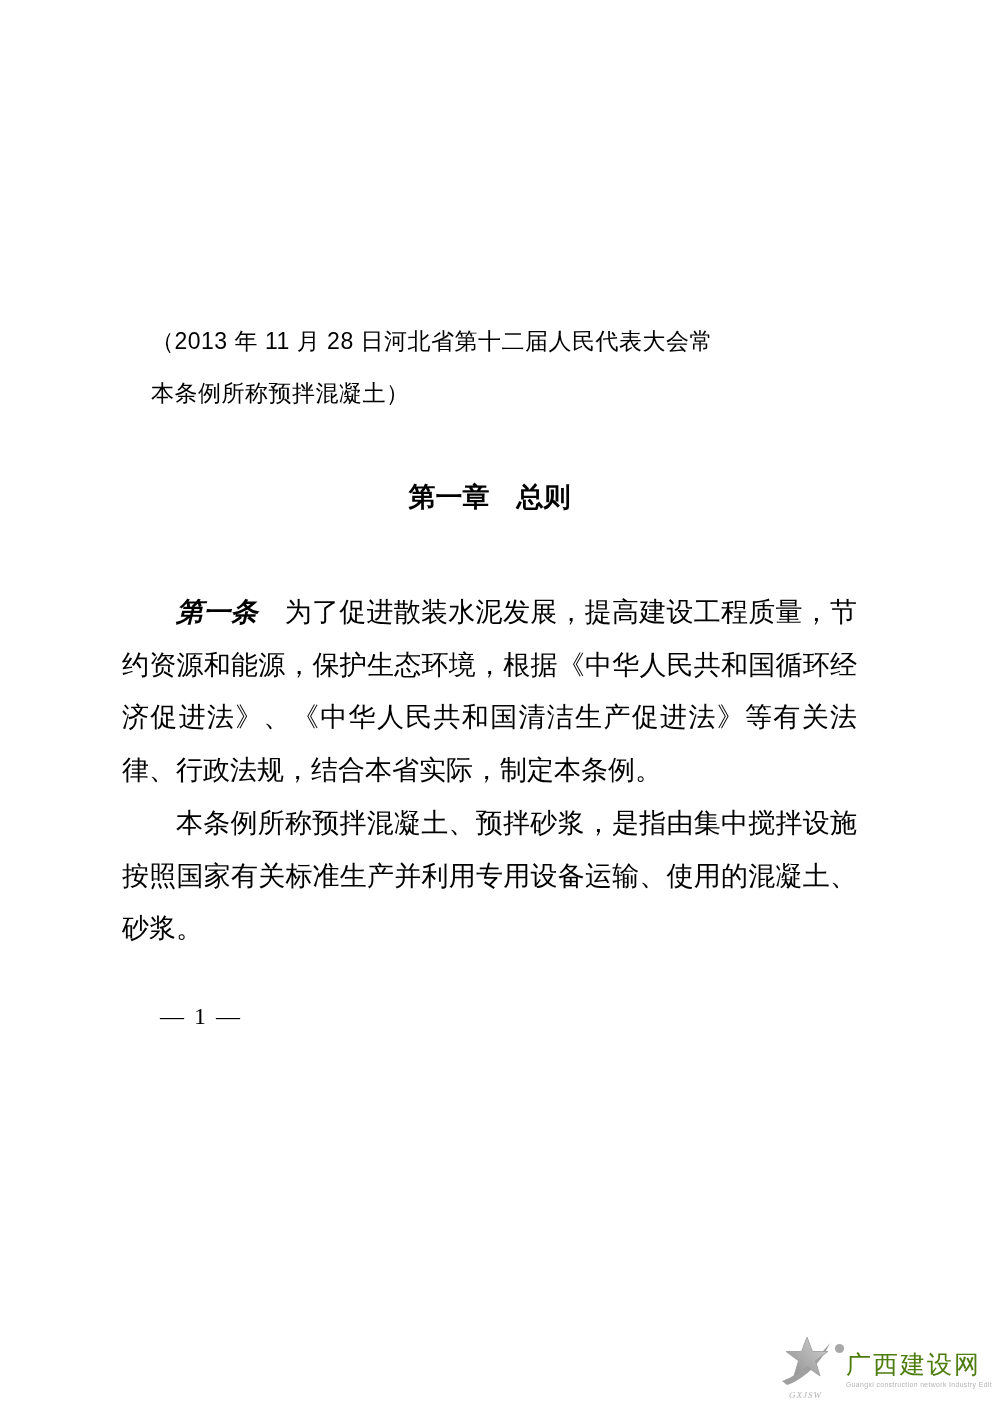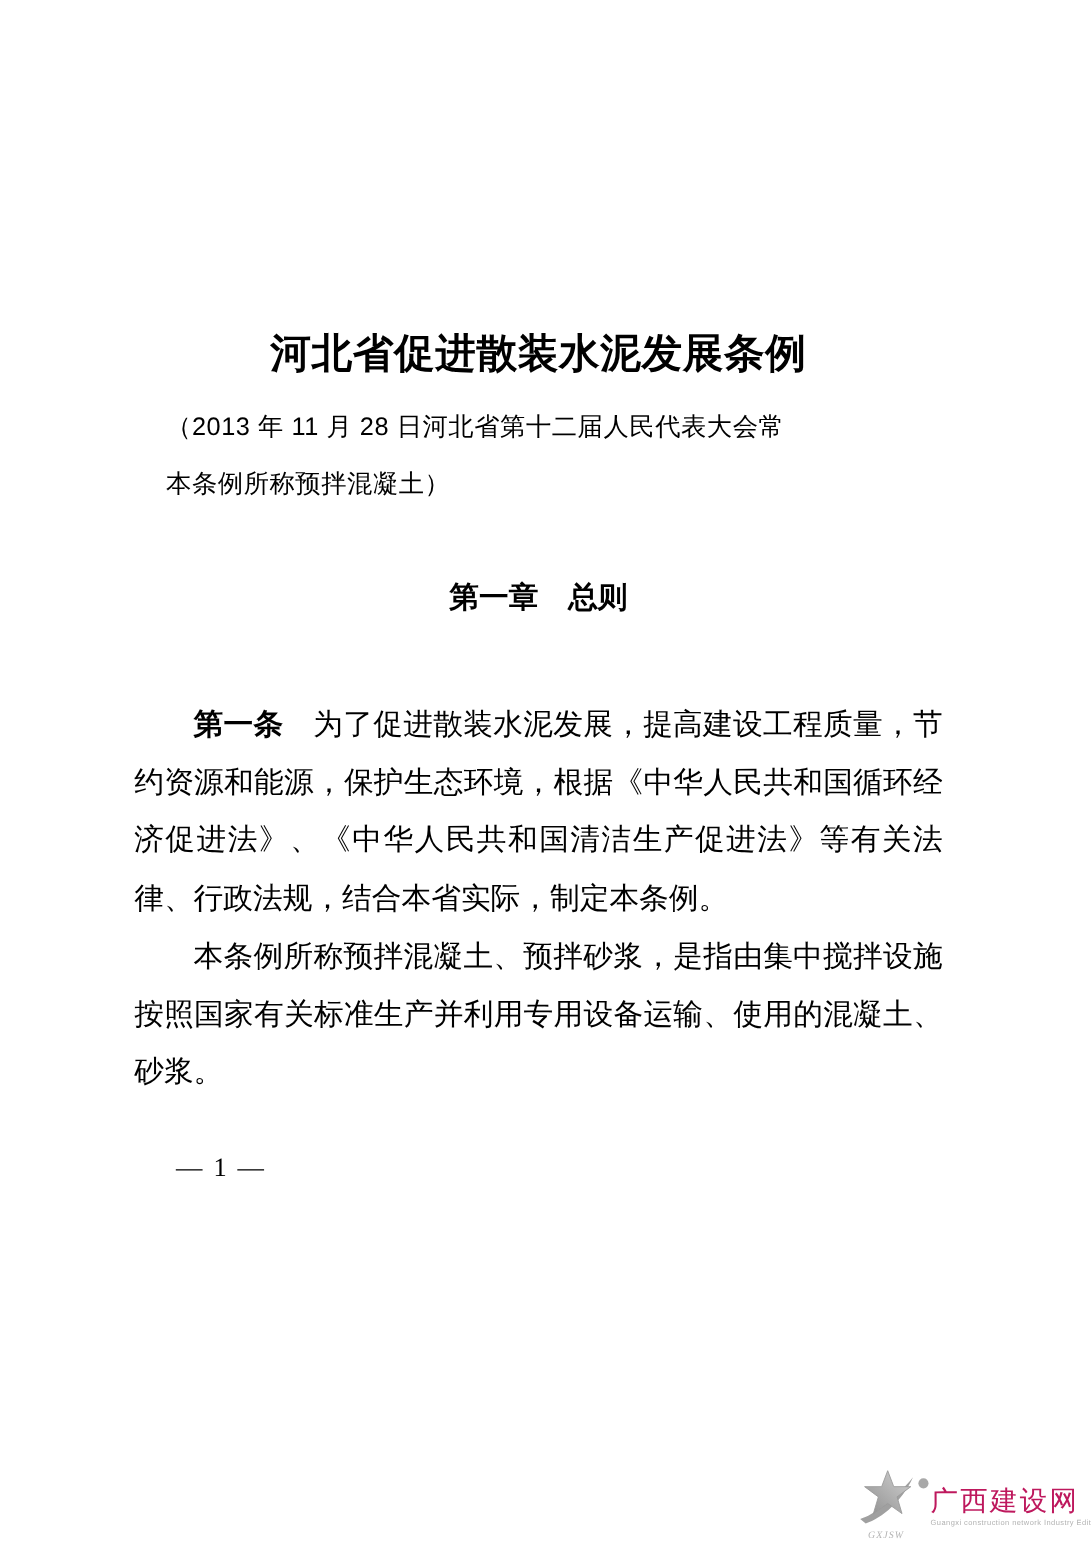--- a/index.html
+++ b/index.html
@@ -53,20 +53,21 @@
     font-size: 27px;
     line-height: 52.7px;
     text-align: justify;
     text-justify: inter-character;
   }
   .article { text-indent: 2em; }
   .article-no {
     font-family: "Liberation Sans", "DejaVu Sans", sans-serif;
     font-weight: bold;
     margin-right: 27px;
+    font-style: italic;
   }
   .article-no:empty { margin-right: 0; }
 
   
   .page-number {
     margin: 46px 0 0 38px;
     font-size: 24px;
     line-height: 30px;
     letter-spacing: 2px;
   }
@@ -86,39 +87,38 @@
     font-style: italic;
     font-size: 9px;
     color: #b4b4b4;
     font-family: "Liberation Serif", serif;
     letter-spacing: 1px;
   }
   .wm-name {
     position: absolute; left: 112px; top: 30px;
     font-size: 25px;
     letter-spacing: 2px;
-    color: #be185d;
+    color: #4d7c0f;
     font-family: "Liberation Serif", "DejaVu Serif", serif;
     white-space: nowrap;
   }
   .wm-tagline {
     position: absolute; left: 112px; top: 63px;
     font-size: 6.8px;
     letter-spacing: 0.4px;
     color: #b2b2b2;
     font-family: "Liberation Sans", sans-serif;
     white-space: nowrap;
   }
 </style>
 </head>
 <body>
 
 <div class="page">
 
-  <h1 class="doc-title">河北省促进散装水泥发展条例</h1>
 
   <div class="subtitle">
     <div>（2013 年 11 月 28 日河北省第十二届人民代表大会常</div>
     <div>本条例所称预拌混凝土）</div>
   </div>
 
   <div class="chapter">
     <span class="chapter-number">第一章</span><span>总则</span>
   </div>
 

